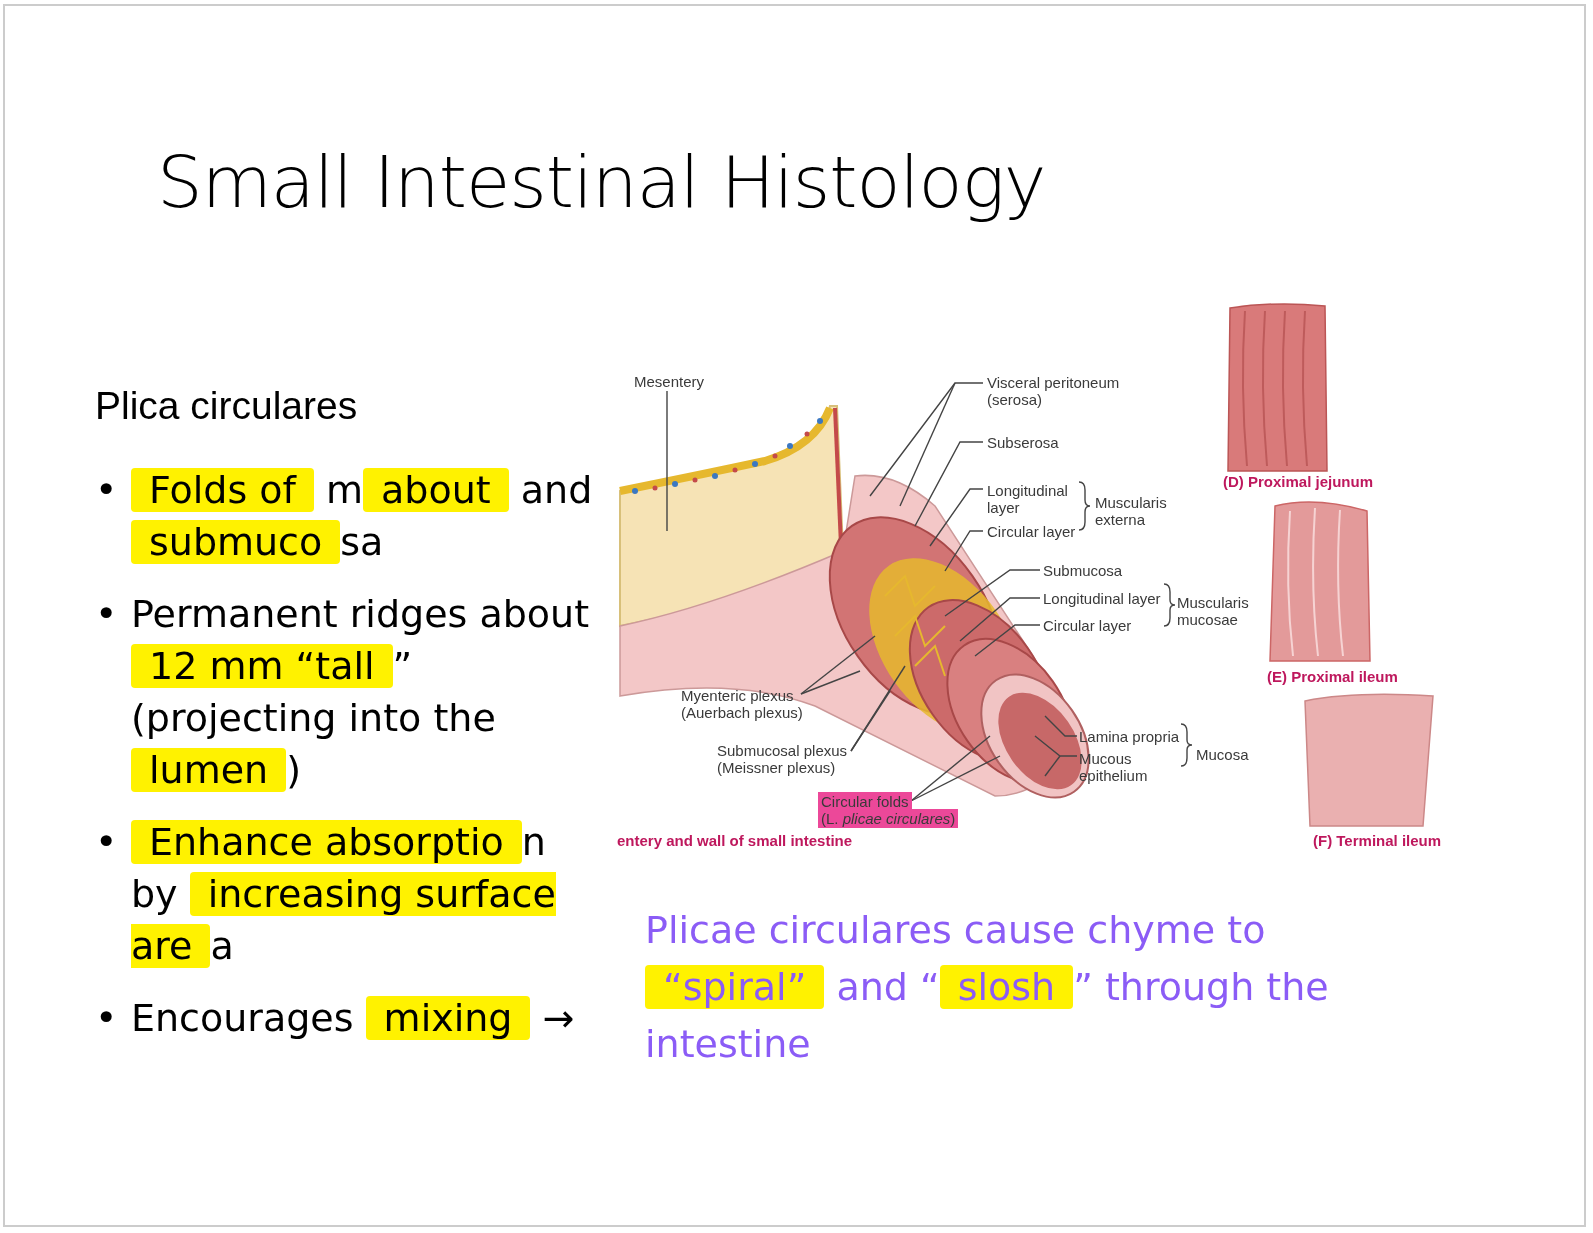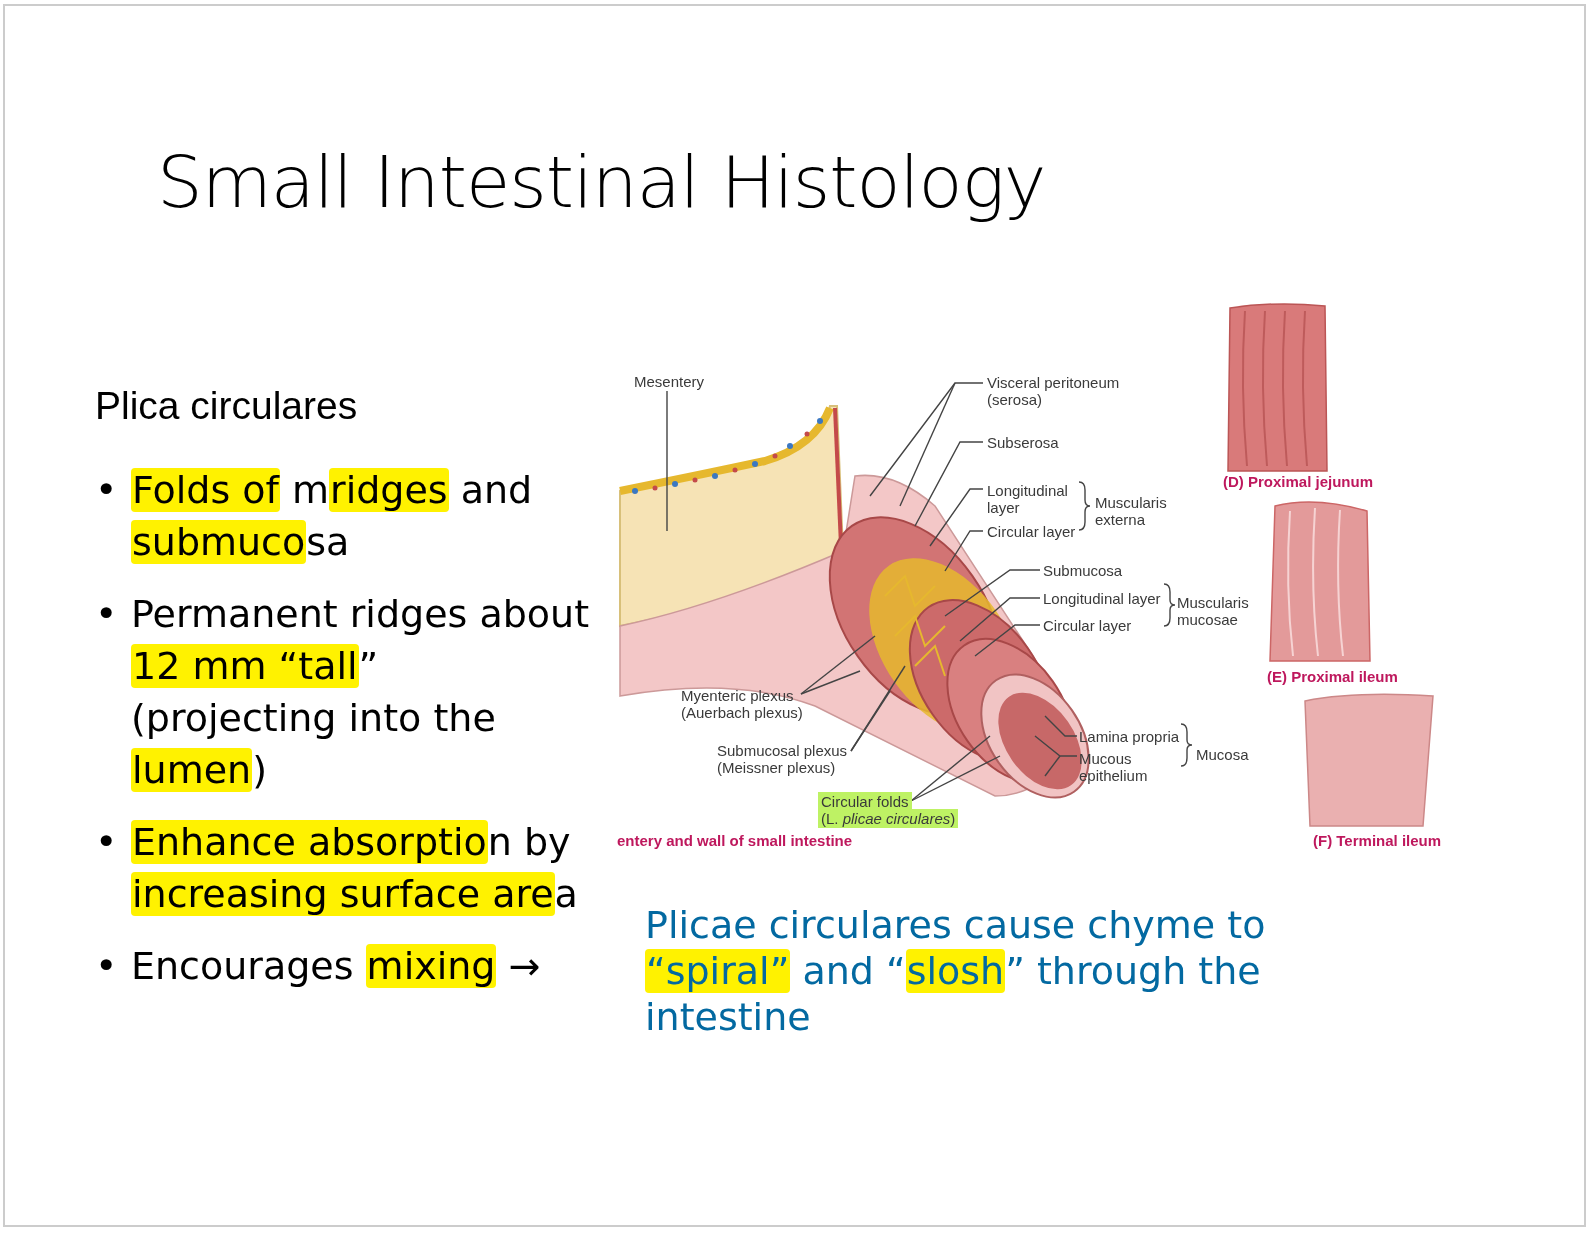--- a/index.html
+++ b/index.html
@@ -3,40 +3,40 @@
   <meta charset="utf-8">
   <style>
     html, body { margin: 0; padding: 0; background: #ffffff; }
     body { width: 1593px; height: 1233px; position: relative; overflow: hidden; font-family: "Liberation Sans", sans-serif; }
     .slide { position: absolute; left: 3px; top: 4px; width: 1583px; height: 1223px; border: 2px solid #cccccc; box-sizing: border-box; background: #fff; }
     .title { position: absolute; left: 152px; top: 134px; font-family: "DejaVu Sans", sans-serif; font-weight: 300; font-size: 72px; color: #000; letter-spacing: -1px; white-space: nowrap; }
     .subhead { position: absolute; left: 90px; top: 378px; font-family: Liberation Sans, sans-serif; font-size: 39px; color: #000; white-space: nowrap; }
     .bullets { position: absolute; left: 90px; top: 458px; width: 500px; margin: 0; padding: 0; list-style: none; font-family: "DejaVu Sans", sans-serif; font-size: 38px; line-height: 52px; color: #000; }
     .bullets li { position: relative; padding-left: 36px; margin-bottom: 20px; }
     .bullets li::before { content: "•"; position: absolute; left: 0; top: 0; }
-    .hl { background: #fff200; border-radius: 4px; padding: 0 1px; }
-    .caption-bottom { position: absolute; left: 640px; top: 896px; width: 700px; font-family: "DejaVu Sans", sans-serif; font-size: 38px; line-height: 46px; color: #0369a1; }
+    .hl { background: #fff200; border-radius: 4px; padding: 0 18px; }
+    .caption-bottom { position: absolute; left: 640px; top: 896px; width: 700px; font-family: "DejaVu Sans", sans-serif; font-size: 38px; line-height: 57px; color: #8b5cf6; }
     .figure { position: absolute; left: 610px; top: 290px; width: 850px; height: 560px; }
     .lbl { position: absolute; font-family: "Liberation Sans", sans-serif; font-size: 15px; line-height: 17px; color: #3a3a3a; white-space: nowrap; }
     .lbl.bold { font-weight: bold; color: #be185d; }
-    .lbl-hl { background: #bef264; padding: 1px 3px; }
+    .lbl-hl { background: #ec4899; padding: 1px 3px; }
     .fig-svg { position: absolute; left: 0; top: 0; }
   </style>
 </head>
 <body>
 
 <div class="slide">
 
   <div class="title">Small Intestinal Histology</div>
 
   <div class="subhead">Plica circulares</div>
 
   <ul class="bullets">
     <li>
-      <span class="hl">Folds of</span><span> m</span><span class="hl">ridges</span><span> and </span><span class="hl">submuco</span><span>sa</span>
+      <span class="hl">Folds of</span><span> m</span><span class="hl">about</span><span> and </span><span class="hl">submuco</span><span>sa</span>
     </li>
     <li>
       <span>Permanent ridges about </span><span class="hl">12 mm “tall</span><span>” (projecting into the </span><span class="hl">lumen</span><span>)</span>
     </li>
     <li>
       <span class="hl">Enhance absorptio</span><span>n by </span><span class="hl">increasing surface are</span><span>a</span>
     </li>
     <li>
       <span>Encourages </span><span class="hl">mixing</span><span>  →</span>
     </li>

